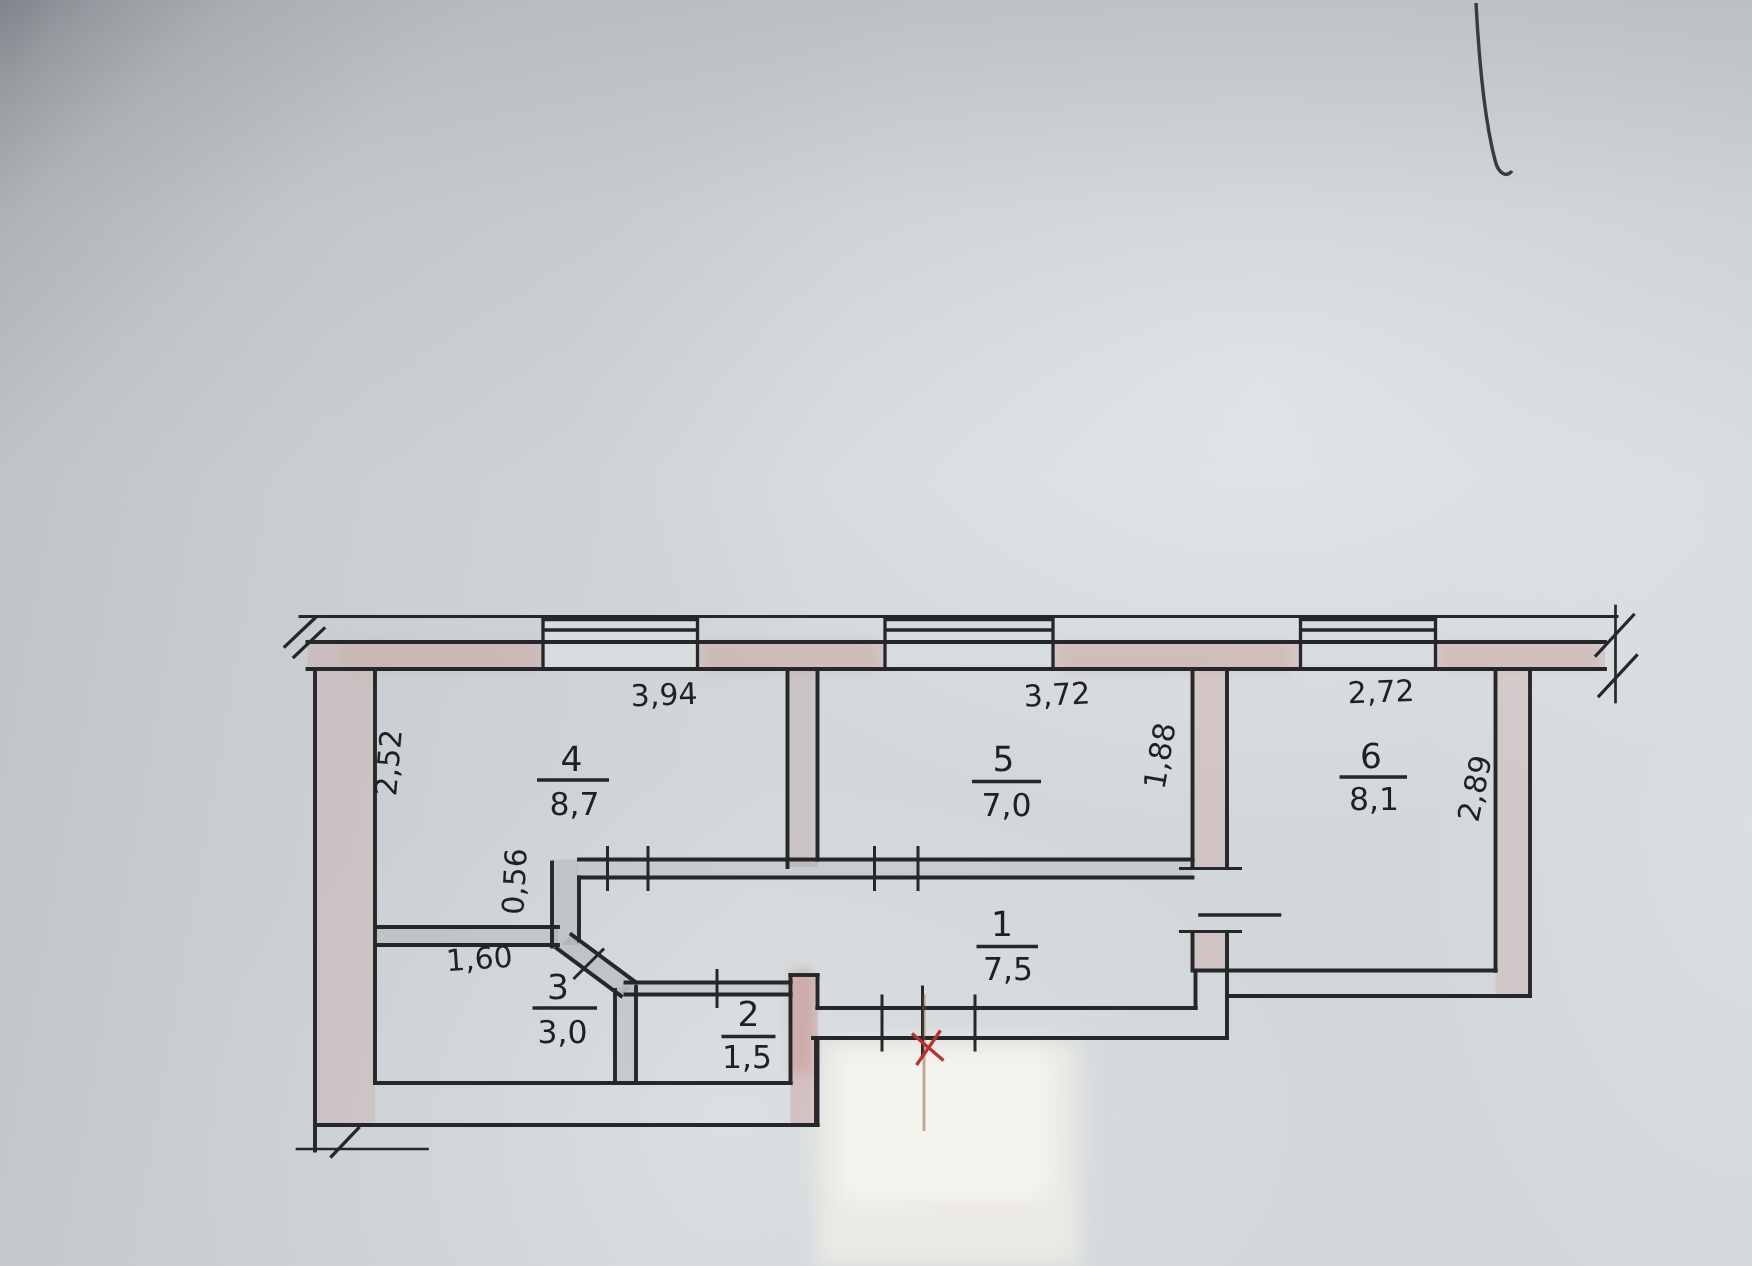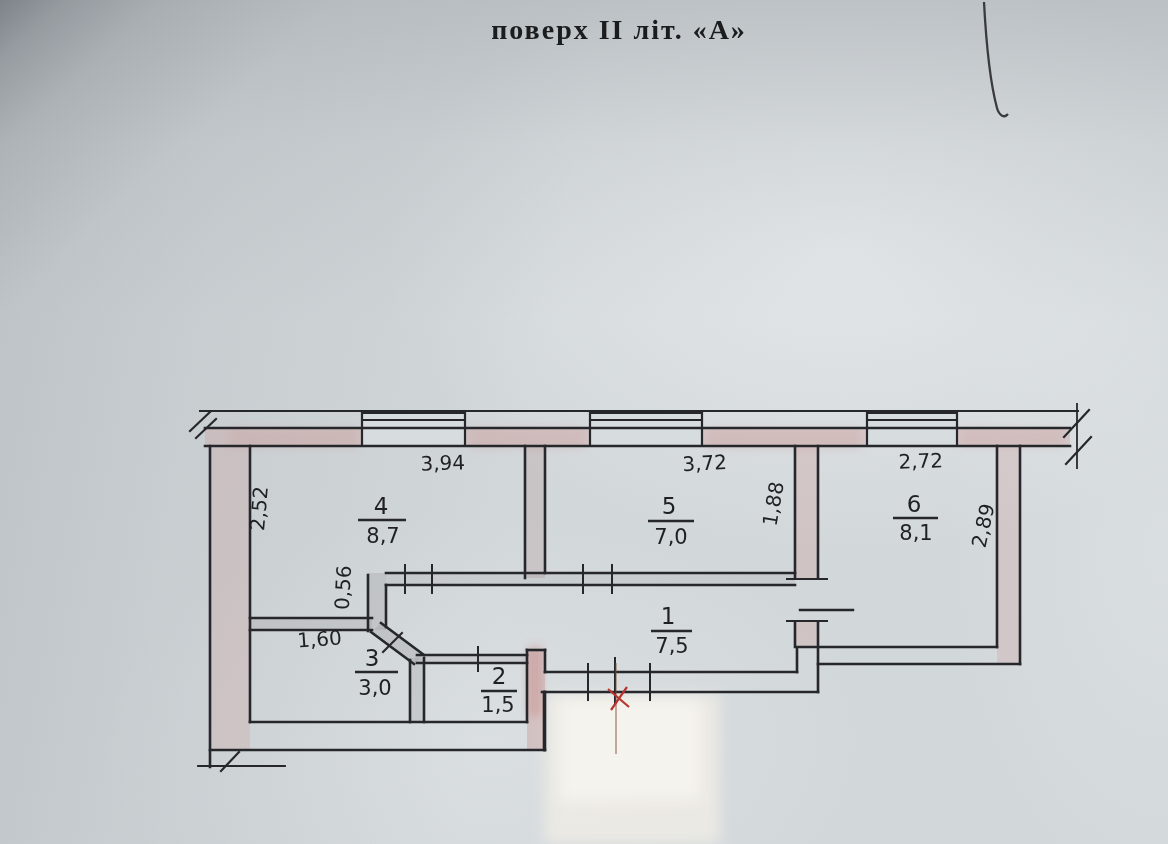--- a/index.html
+++ b/index.html
@@ -24,21 +24,20 @@
   .hw{font-family:"DejaVu Sans",sans-serif;}
   .dim{font-size:20px;}
   .rnum{font-size:23px;}
   .rarea{font-size:21px;}
 </style>
 </head>
 <body>
 
 <div class="paper">
 
-  <div class="title">поверх II  літ. «А»</div>
 
   <svg width="1168" height="844" viewBox="0 0 1168 844" style="position:absolute;left:0;top:0;">
     <defs>
       <filter id="soft" x="-40%" y="-40%" width="180%" height="180%">
         <feGaussianBlur stdDeviation="7"></feGaussianBlur>
       </filter>
       <filter id="soft2" x="-40%" y="-40%" width="180%" height="180%">
         <feGaussianBlur stdDeviation="4"></feGaussianBlur>
       </filter>
     </defs>

